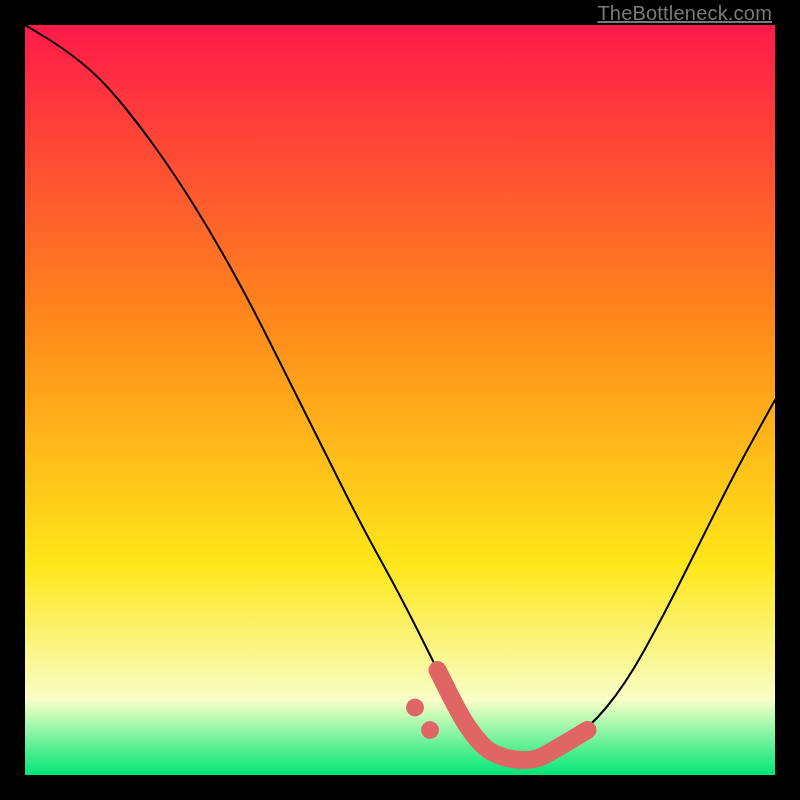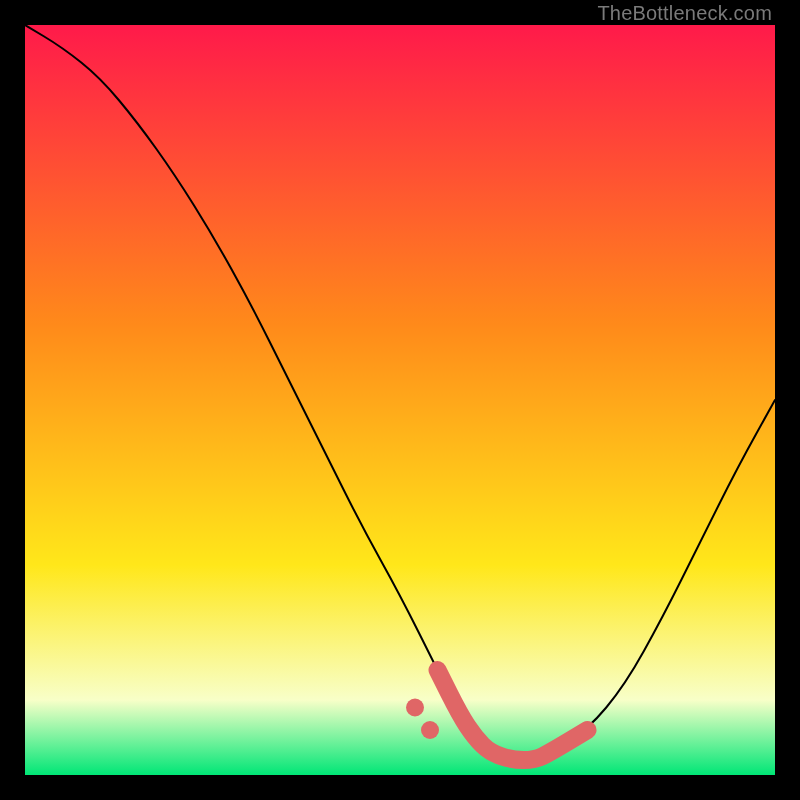--- a/index.html
+++ b/index.html
@@ -27,20 +27,21 @@
     height: 750px;
   }
   .watermark {
     position: absolute;
     top: 2px;
     right: 28px;
     color: #7a7a7a;
     font-size: 20px;
     font-weight: 500;
     letter-spacing: 0.2px;
+    text-decoration: underline;
   }
 </style>
 </head>
 <body>
 
 <div class="watermark">TheBottleneck.com</div>
 
 <div class="frame">
   <svg class="plot-area" viewBox="0 0 750 750" preserveAspectRatio="none">
     <defs>

